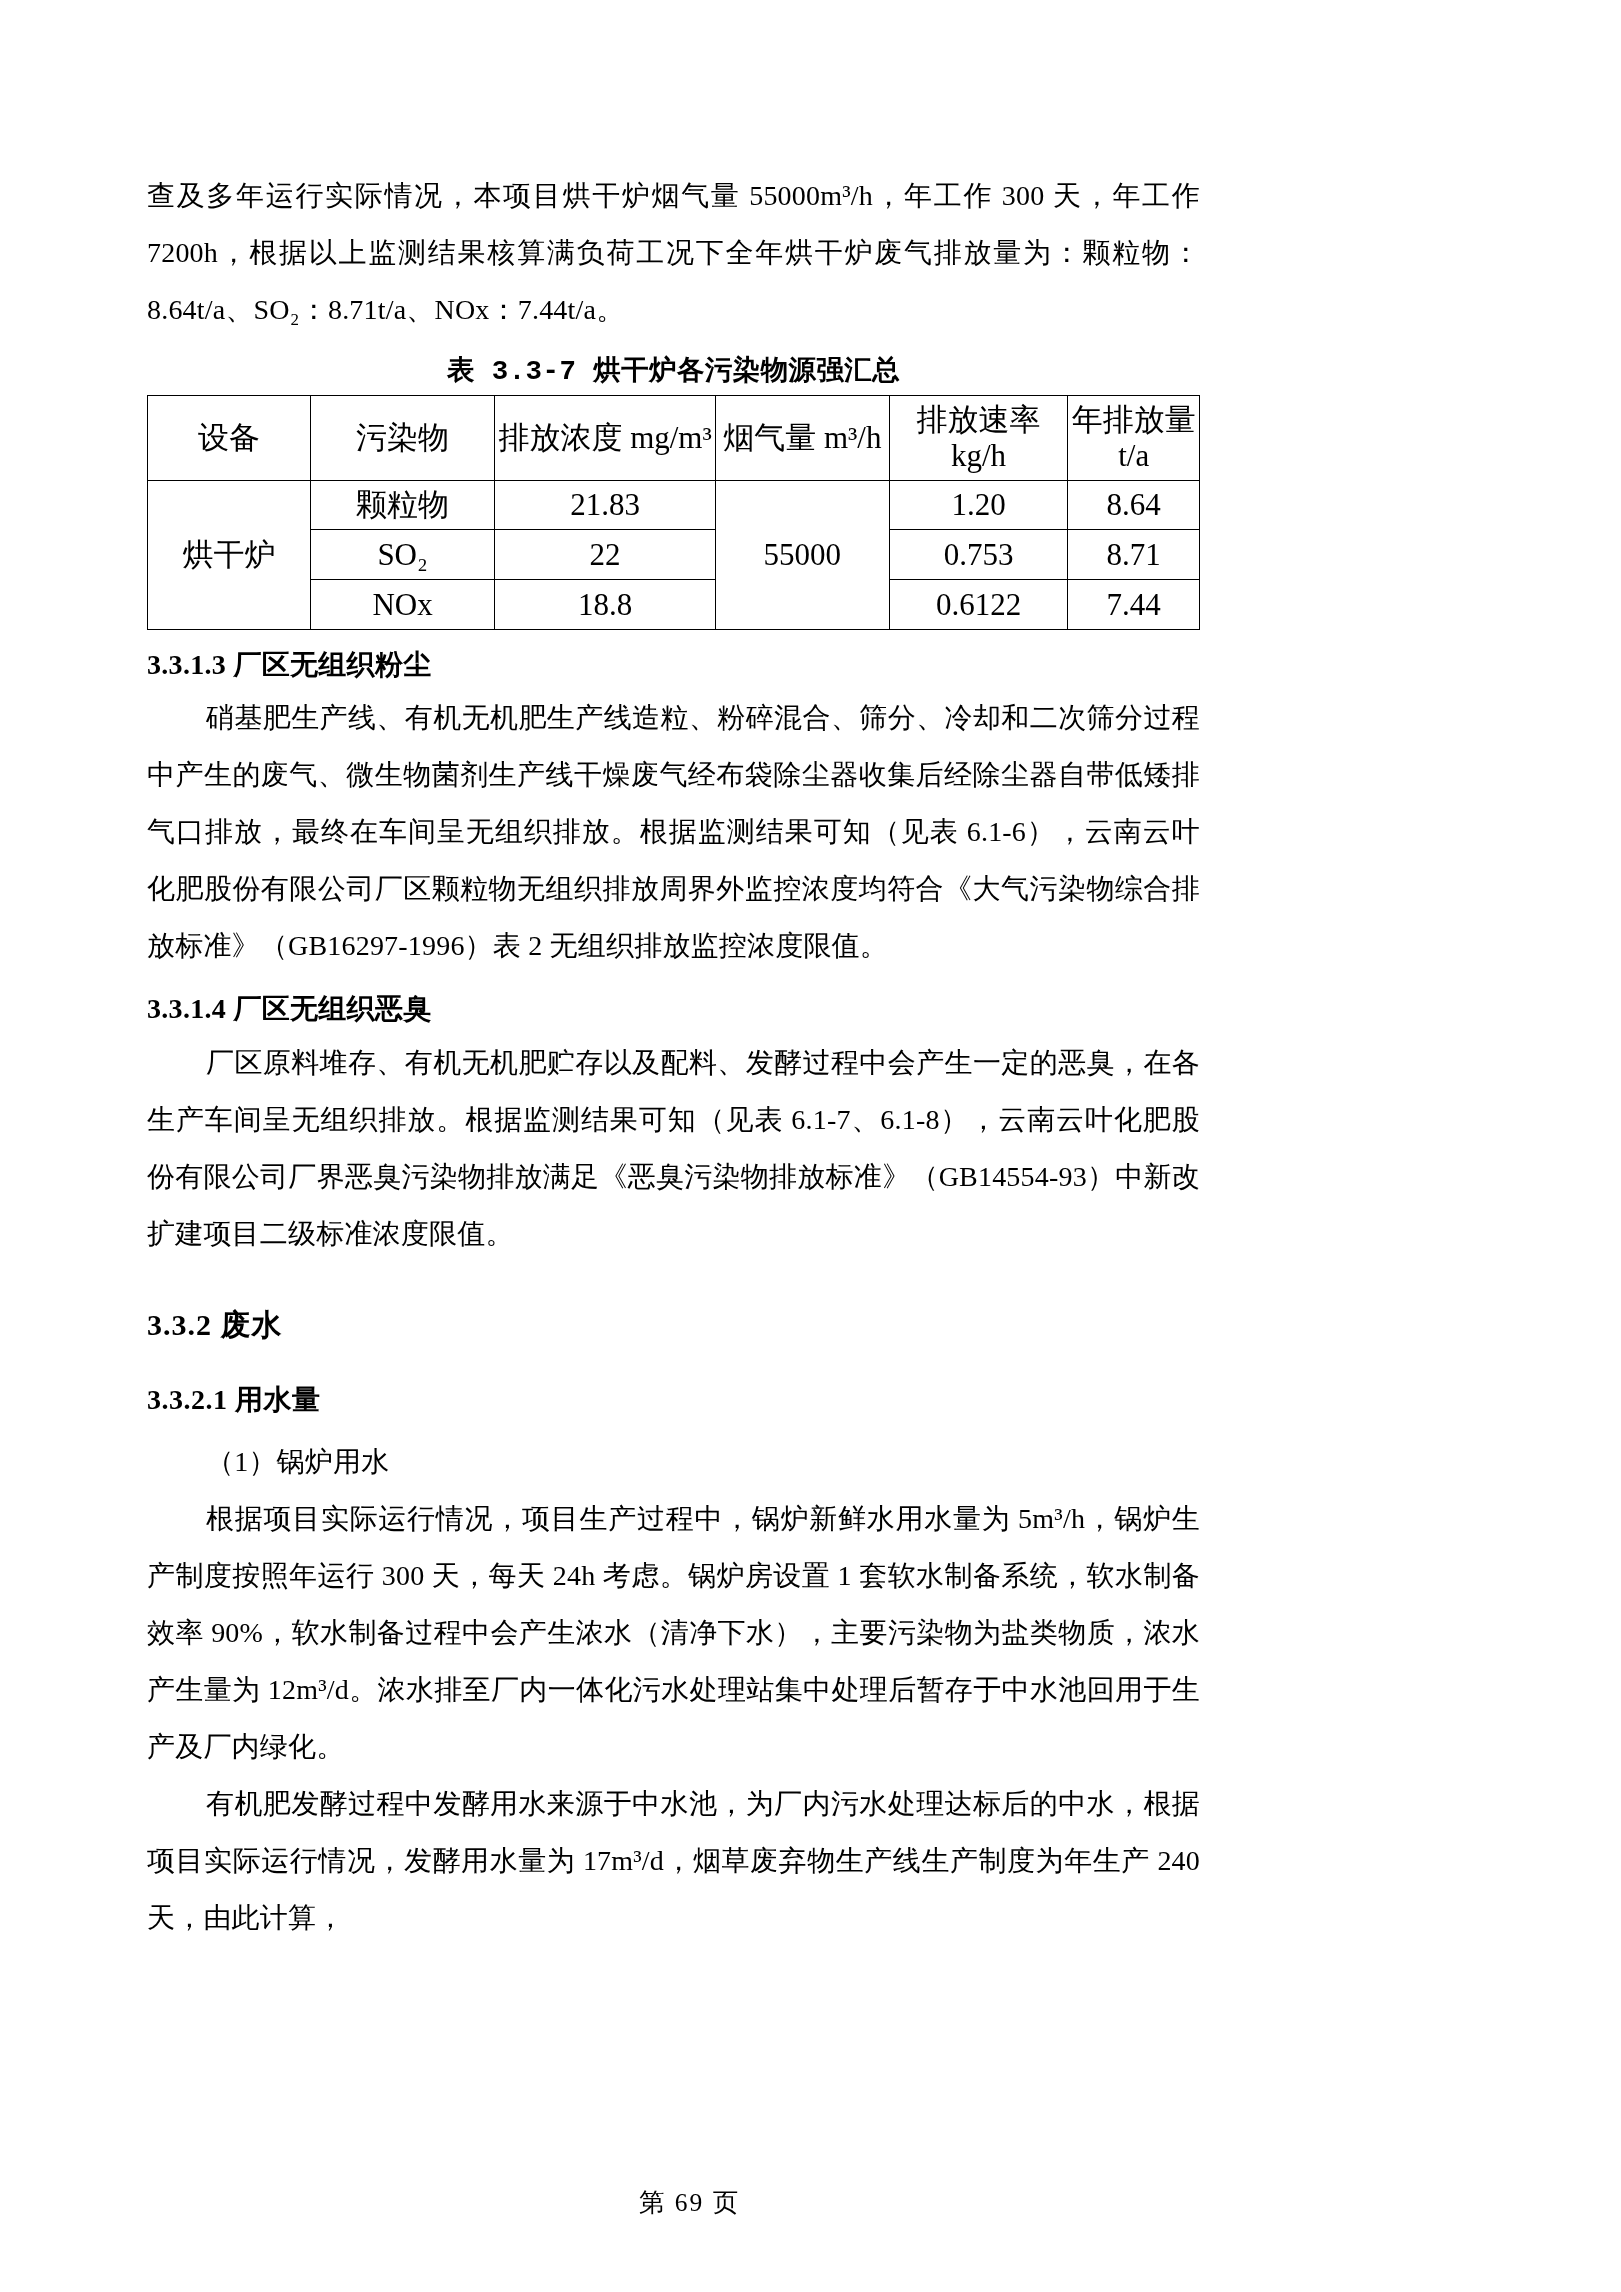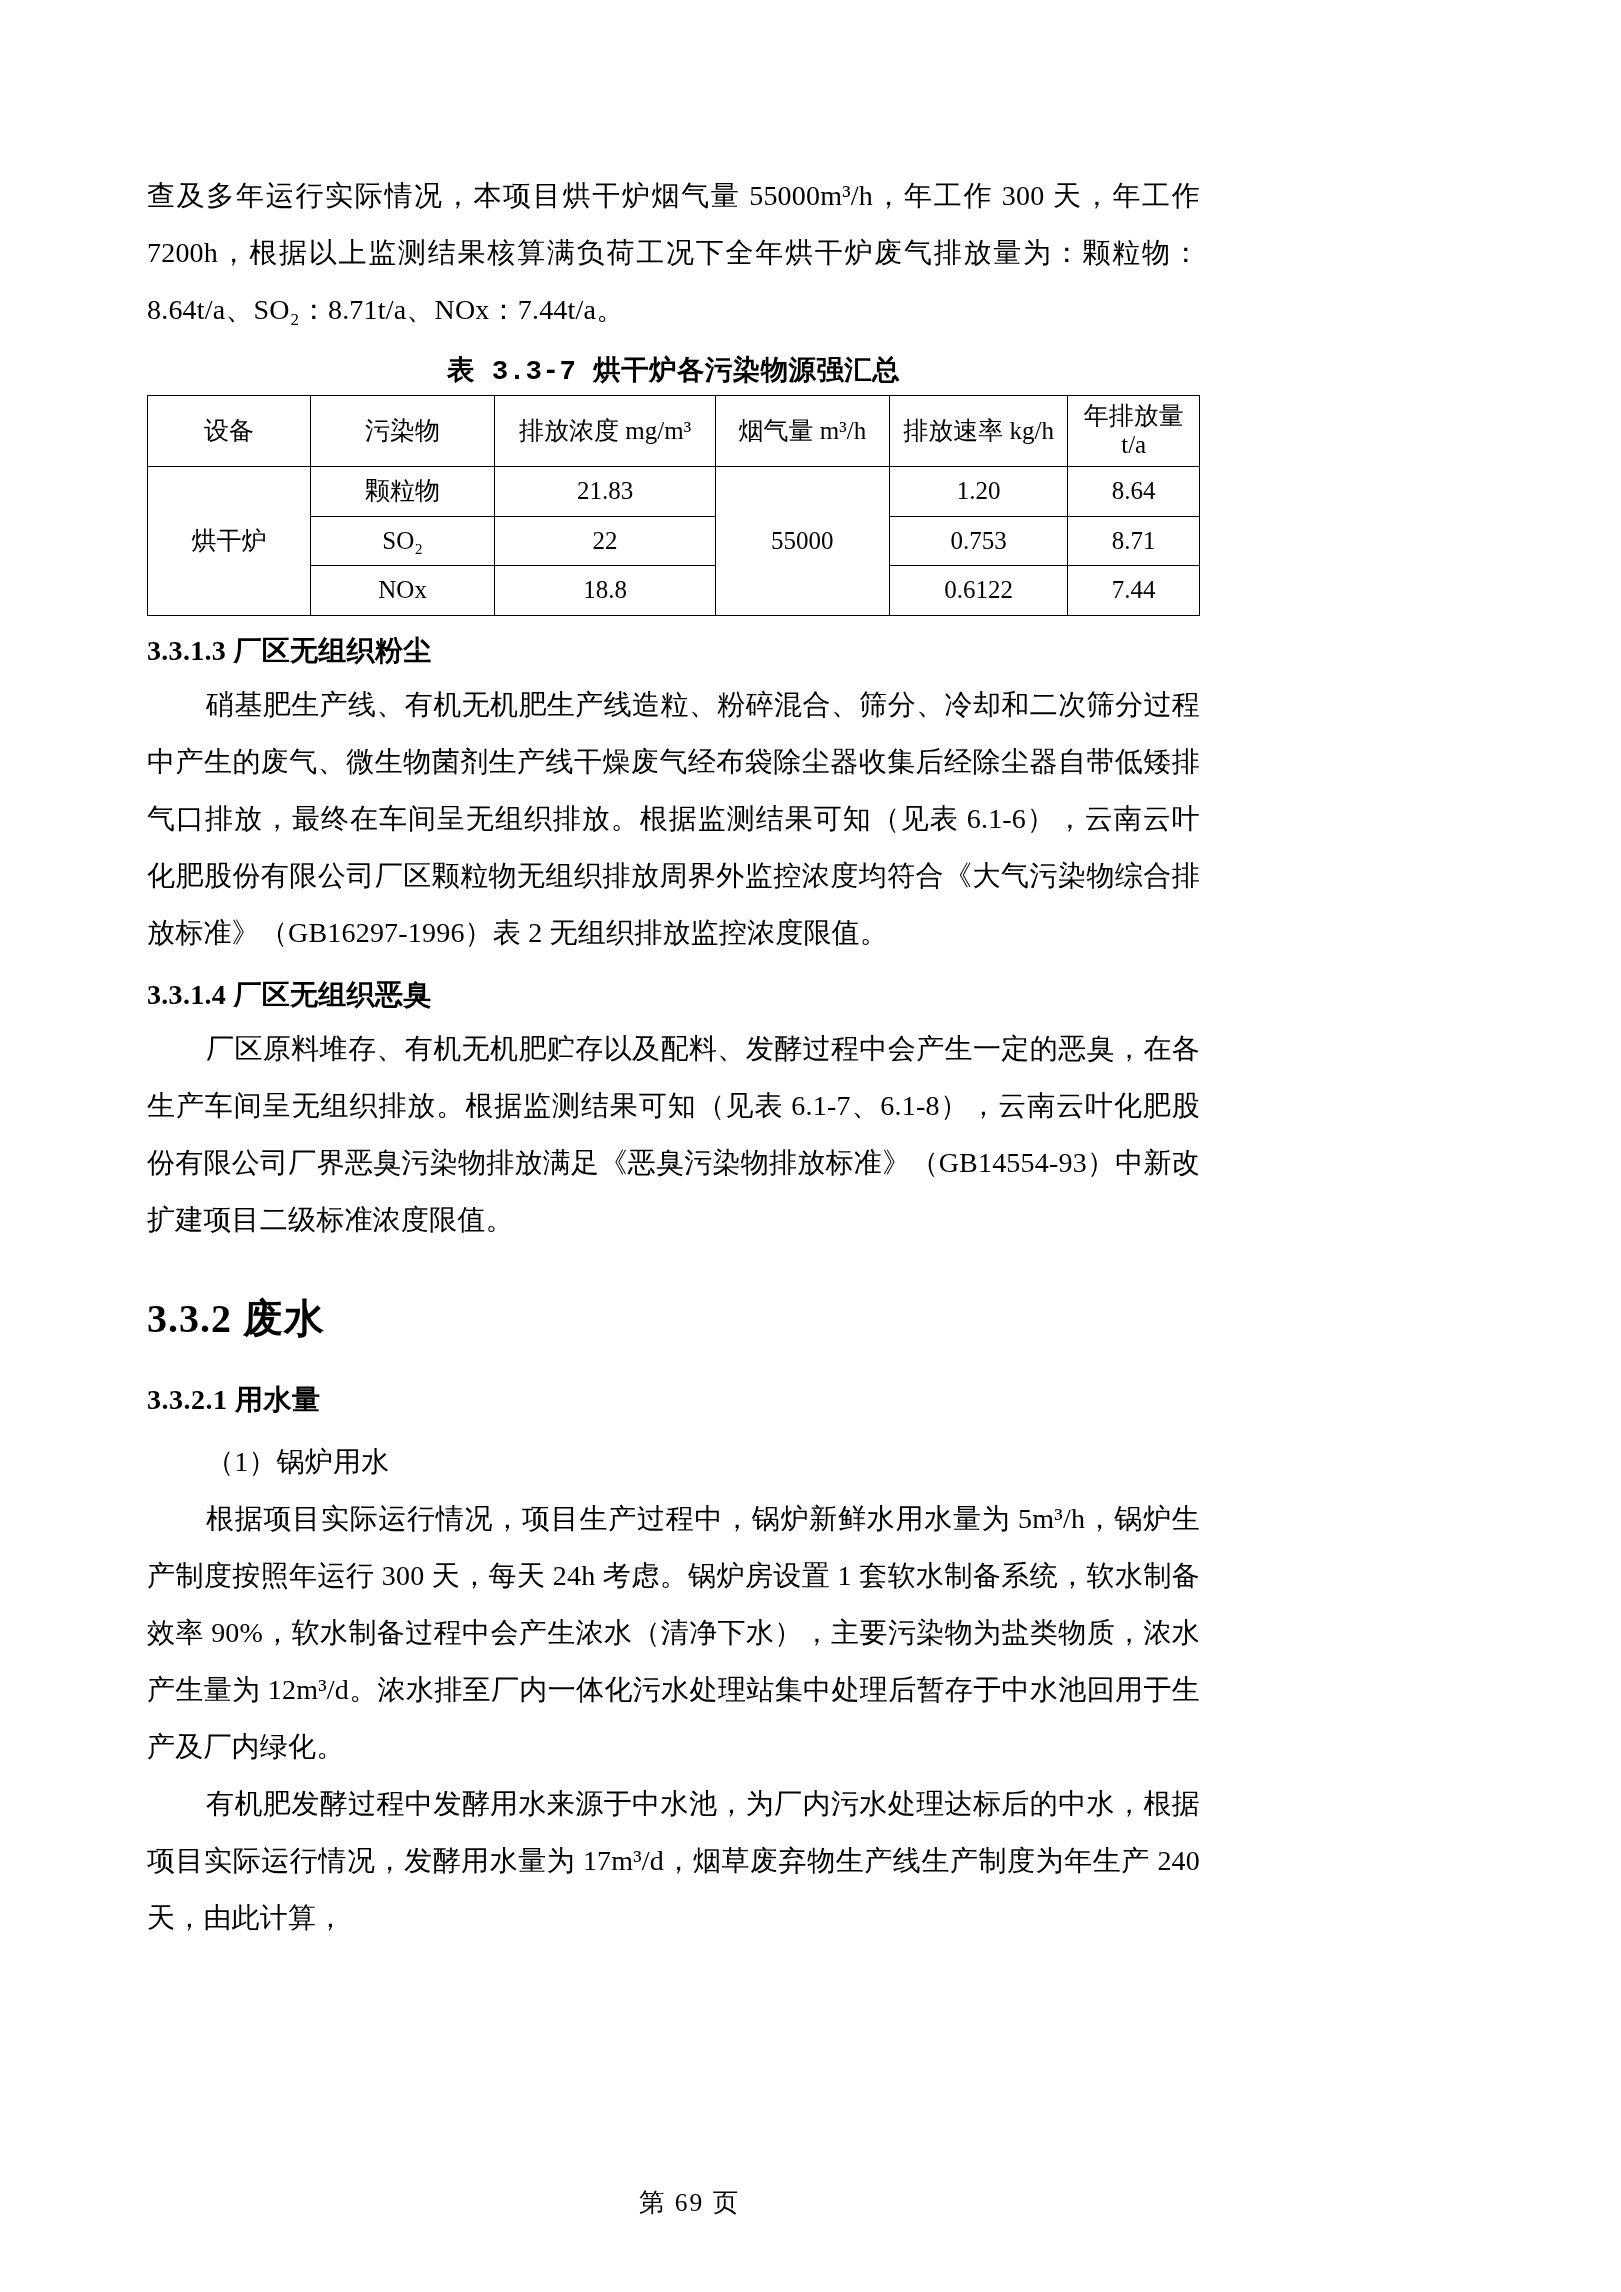--- a/index.html
+++ b/index.html
@@ -36,42 +36,42 @@
     font-size: 27.4px;
     font-weight: bold;
     text-align: center;
     margin: 13.7px 0 7.8px 0;
     letter-spacing: 0.5px;
     font-family: Liberation Mono, monospace;
   }
   table.data {
     border-collapse: collapse;
     width: 100%;
-    font-size: 25px;
+    font-size: 31px;
     table-layout: fixed;
   }
   table.data th, table.data td {
     border: 1.5px solid #000000;
     text-align: center;
     padding: 5.9px 2px;
     font-weight: normal;
     height: 37px;
     line-height: 1.15;
   }
   table.data th {
     font-weight: normal;
   }
   h3.heading-sm {
     font-size: 28px;
     font-weight: bold;
     margin: 15.7px 0 5.9px 0;
     letter-spacing: 0.3px;
   }
   h2.heading-md {
-    font-size: 40px;
+    font-size: 30px;
     font-weight: bold;
     margin: 43px 0 29px 0;
     letter-spacing: 1px;
   }
   h3.heading-sub {
     font-size: 28px;
     font-weight: bold;
     margin: 35px 0 13.7px 0;
     letter-spacing: 0.5px;
   }

